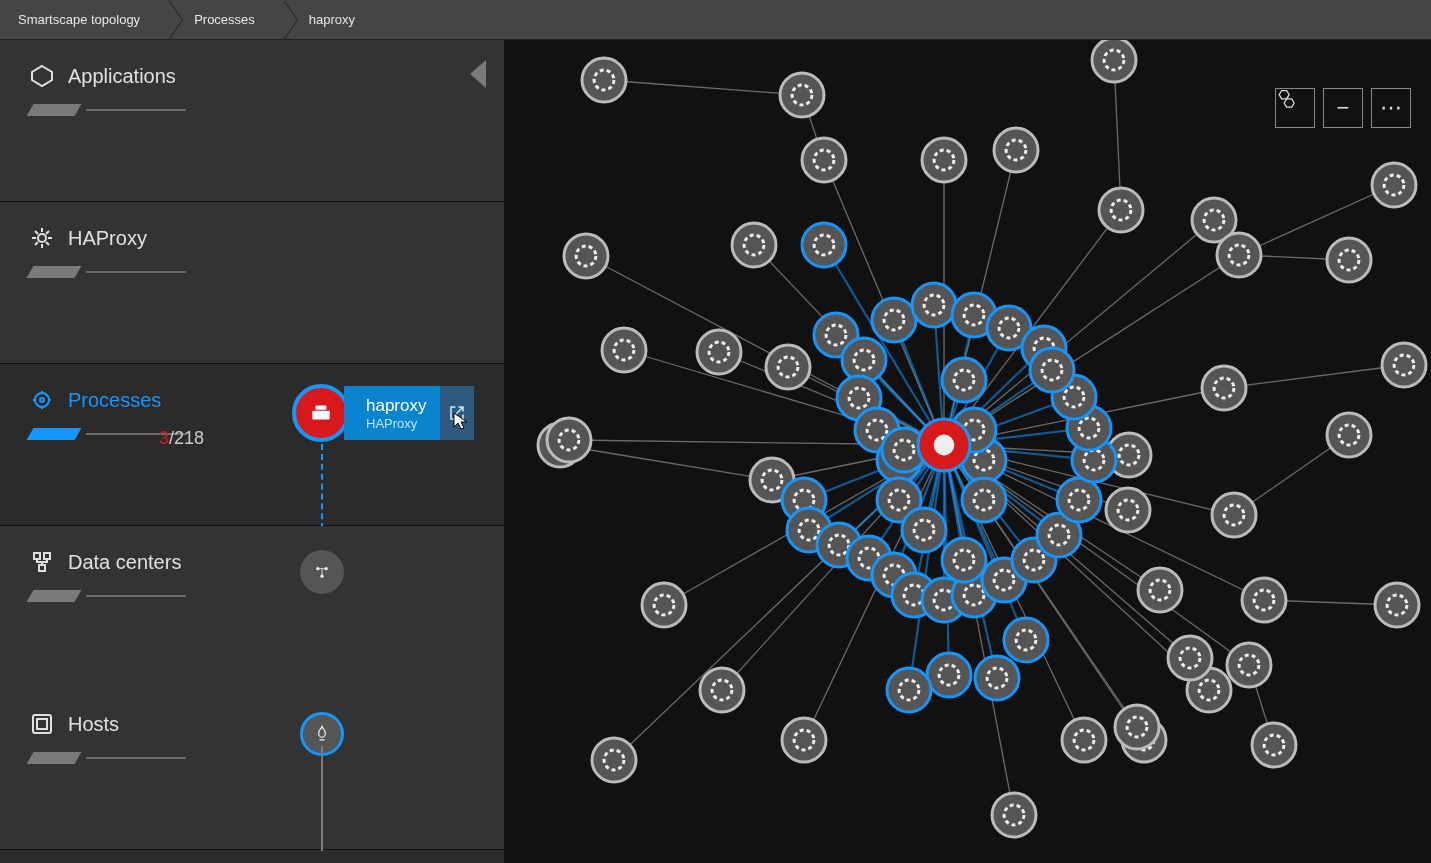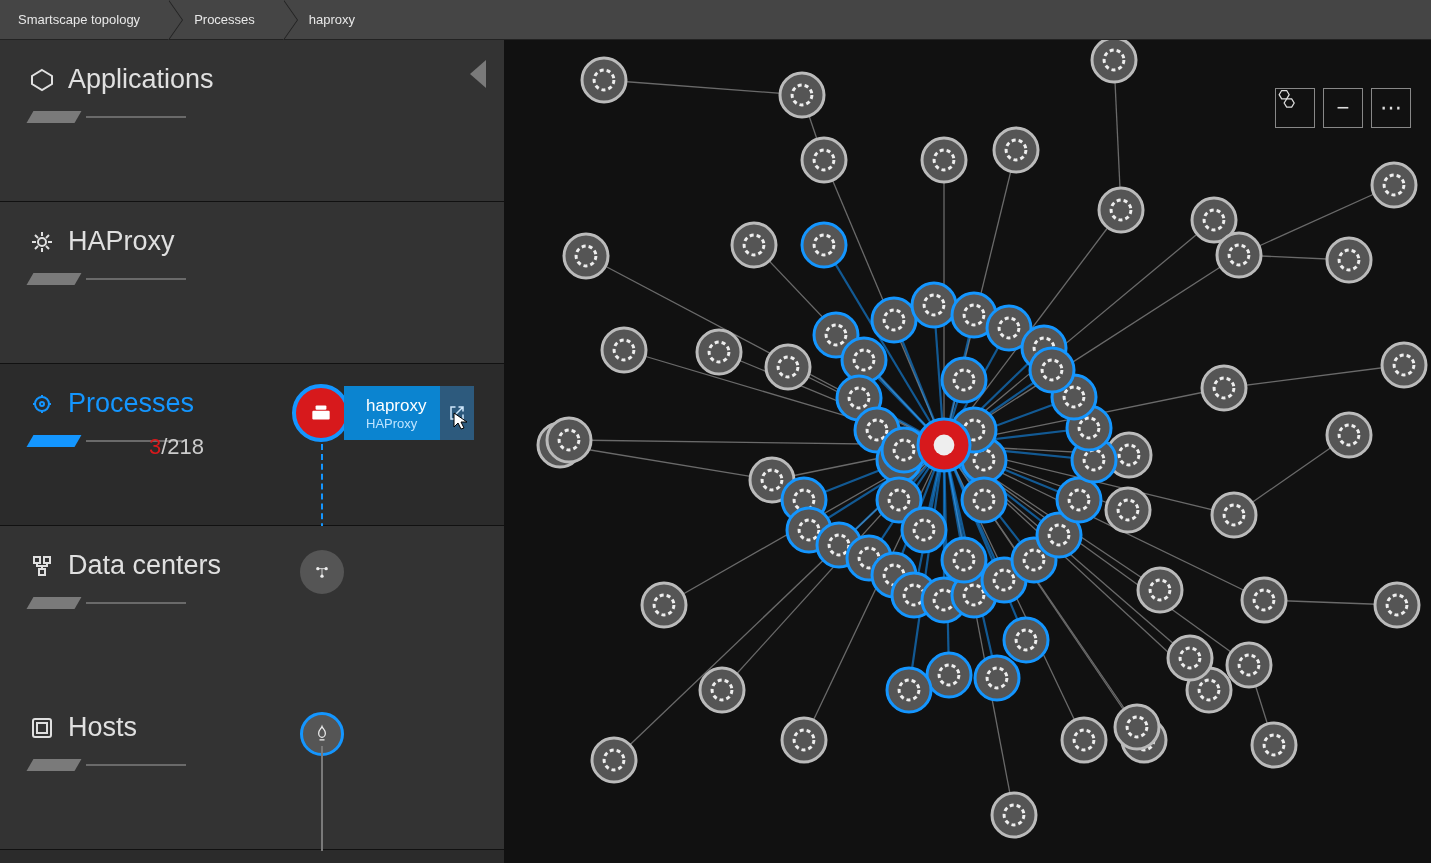--- a/index.html
+++ b/index.html
@@ -16,27 +16,27 @@
   .crumb::before {
     content:""; position:absolute; right:-15px; top:0; width:0; height:0;
     border-top:20px solid transparent; border-bottom:20px solid transparent; border-left:14px solid #222; z-index:1;
   }
   .crumb:last-child::after,.crumb:last-child::before { display:none; }
 
   .stage { display:flex; height:calc(100% - 40px); }
   .sidebar { width:504px; height:100%; background:#2b2b2b; position:relative; }
   .layer { position:relative; height:162px; border-bottom:1px solid #111; background:#333; padding:24px 0 0 30px; }
   .layer.active { background:#2b2b2b; }
-  .layer-hdr { display:flex; align-items:center; gap:14px; font-size:27px; color:#e0e0e0; cursor:pointer; }
+  .layer-hdr { display:flex; align-items:center; gap:14px; font-size:20px; color:#e0e0e0; cursor:pointer; }
   .layer.active .layer-hdr { color:#1496ff; }
   .decor { position:relative; margin-top:16px; height:14px; width:160px; }
   .decor::before { content:""; position:absolute; left:0; top:0; width:48px; height:12px; background:#7a7a7a; transform:skewX(-30deg); }
   .decor::after  { content:""; position:absolute; left:56px; top:5px; width:100px; height:2px; background:#6a6a6a; }
   .layer.active .decor::before { background:#1496ff; }
-  .count { position:absolute; right:300px; top:70px; font-size:22px; color:#ccc; }
+  .count { position:absolute; right:300px; top:64px; font-size:18px; color:#ccc; }
   .count .bad { color:#d7191c; }
 
   
   .collapse { position:absolute; top:20px; right:18px; width:0; height:0; border-top:14px solid transparent; border-bottom:14px solid transparent; border-right:16px solid #7a7a7a; cursor:pointer; }
 
   
   .callout { position:absolute; left:292px; top:20px; display:flex; align-items:center; cursor:pointer; }
   .callout .big-node { width:58px; height:58px; border-radius:50%; background:#d7191c; border:4px solid #1496ff; display:flex; align-items:center; justify-content:center; }
   .callout .big-node svg { fill:#fff; }
   .callout .label-box { margin-left:-6px; background:#0b84d0; color:#fff; height:54px; padding:6px 14px 6px 22px; display:flex; flex-direction:column; justify-content:center; position:relative; }

